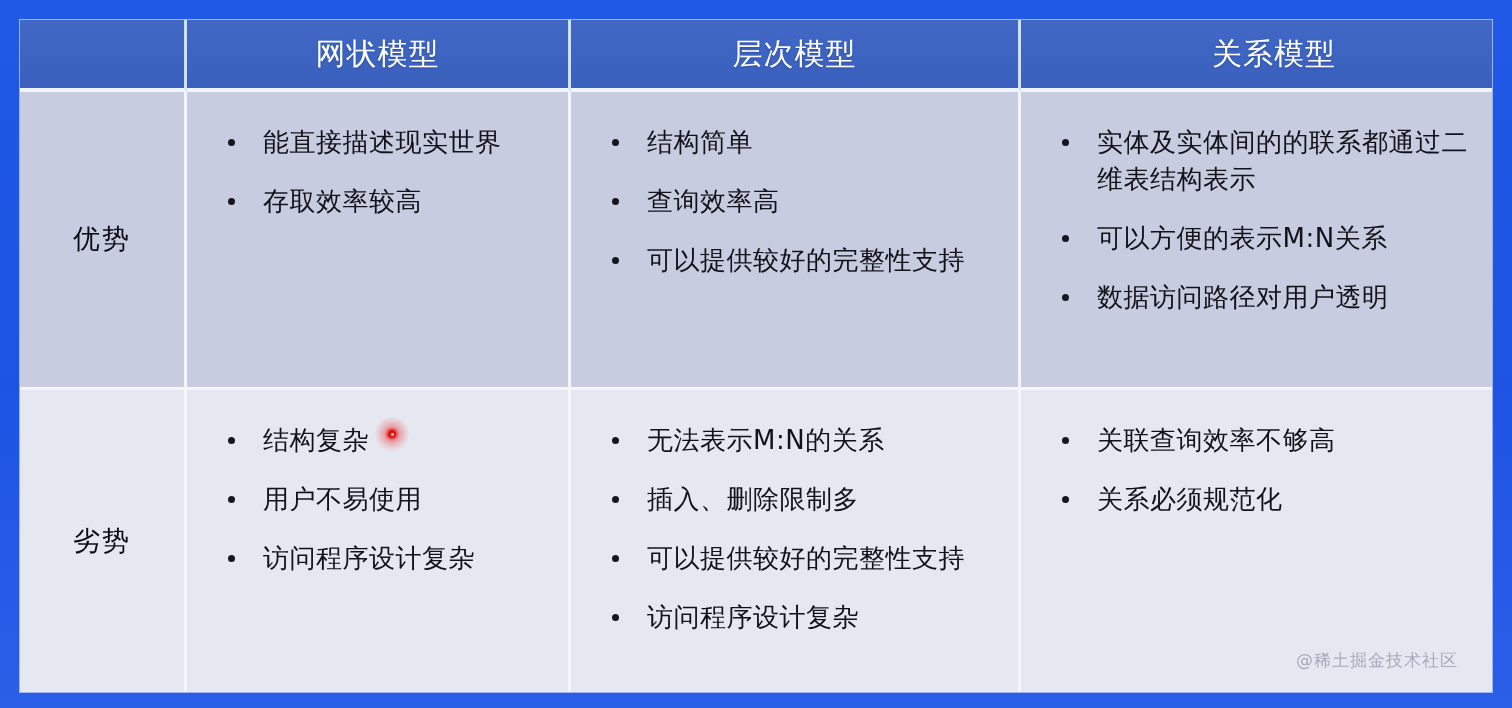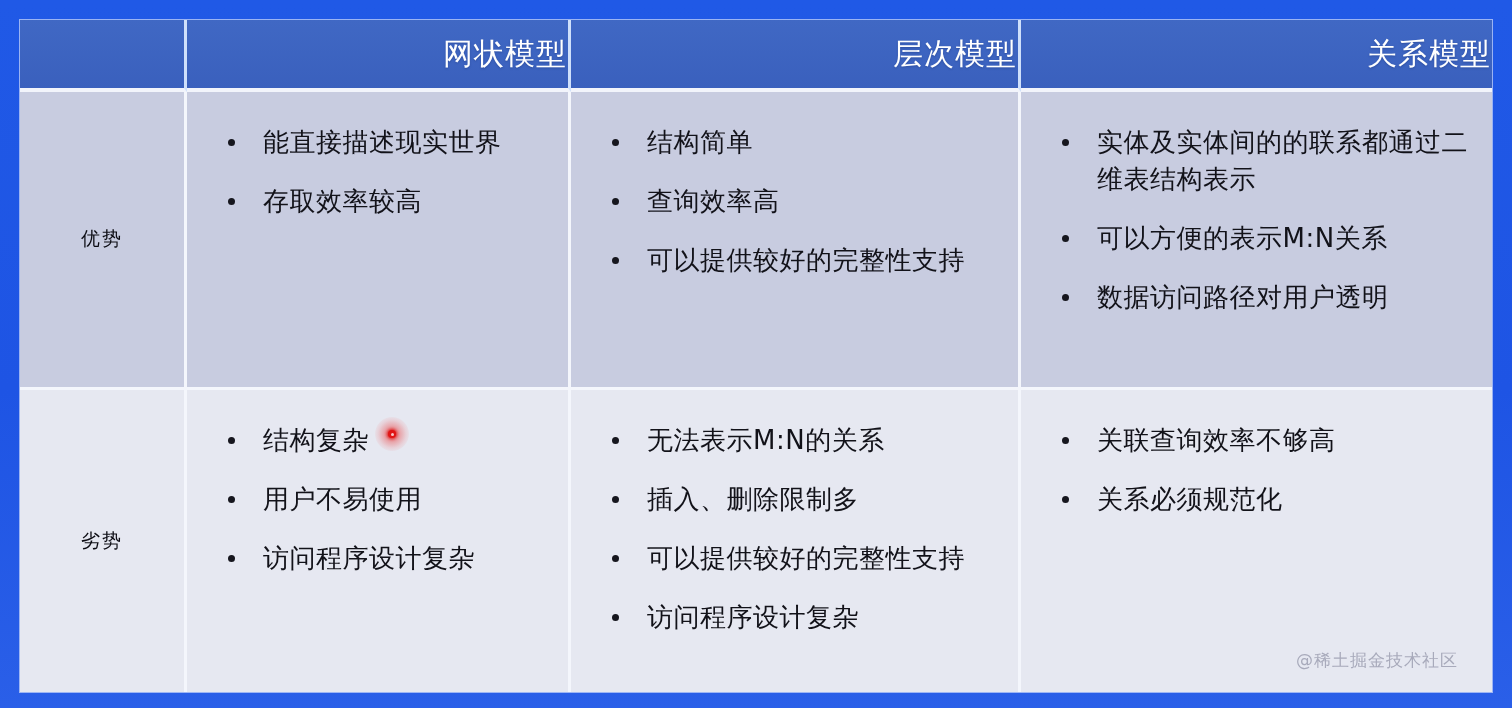--- a/index.html
+++ b/index.html
@@ -48,21 +48,21 @@
 
   
   thead th {
     height: 72px;
     background: #3a62bf;
     background: linear-gradient(180deg, #4068c4 0%, #3a60bd 100%);
     color: #ffffff;
     font-size: 30px;
     font-weight: 400;
     letter-spacing: 1px;
-    text-align: right;
+    text-align: center;
     vertical-align: middle;
     border-right: 3px solid #cfe0fb;
     border-bottom: 4px solid #f2f4fb;
     box-sizing: border-box;
     text-shadow: 0 1px 2px rgba(20,40,100,0.35);
   }
   thead th:last-child { border-right: none; padding-left: 36px; }
   thead th.blank { font-size: 0; }
 
   
@@ -75,21 +75,21 @@
   tbody td:last-child { border-right: none; }
 
   tr.row-pros td  { background: #c8cce0; height: 296px; }
   tr.row-cons td  { background: #e6e8f1; height: 300px; margin-top: 17px; }
 
   tr.row-pros td { border-bottom: 3px solid #f4f6fc; }
 
   td.label-cell {
     text-align: center;
     vertical-align: middle;
-    font-size: 19px;
+    font-size: 27px;
     color: #0b0b12;
     letter-spacing: 2px;
   }
   tr.row-pros td.label-cell { background: #c8cce0; }
   tr.row-cons td.label-cell { background: #e6e8f1; }
 
   ul.bullets {
     list-style: none;
     margin: 0;
     padding: 22px 14px 0 18px;

